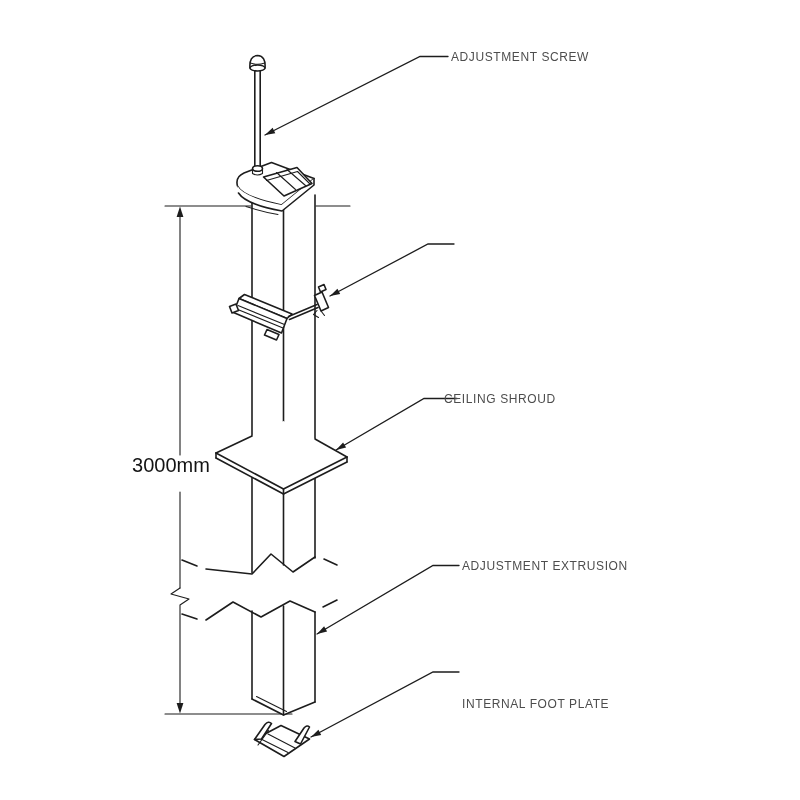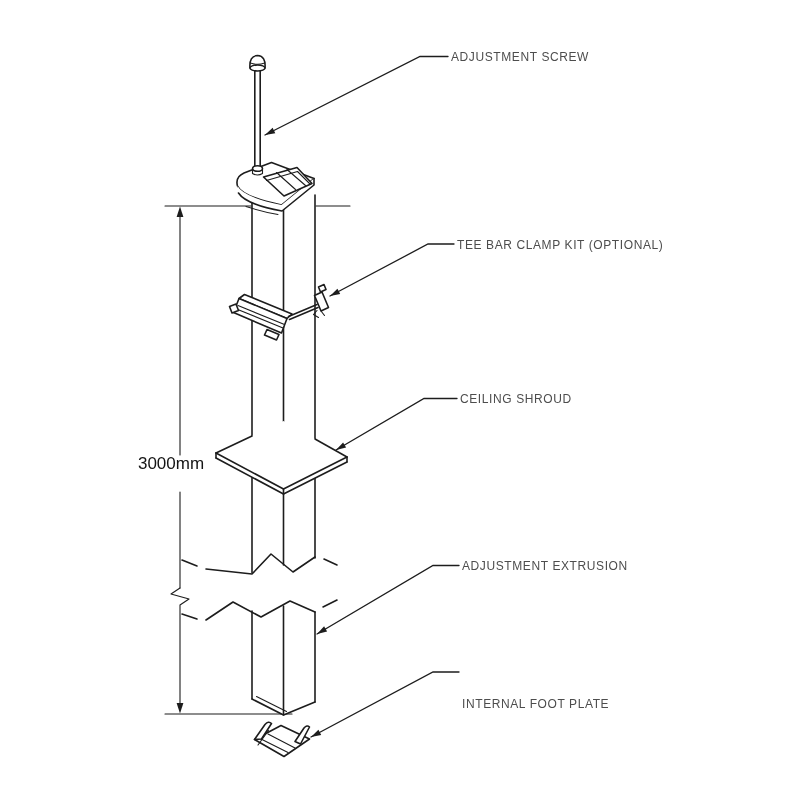--- a/index.html
+++ b/index.html
@@ -21,21 +21,21 @@
     position:absolute;
     font-size:12px;
     letter-spacing:0.6px;
     color:#4d4d4d;
     white-space:nowrap;
   }
   .dim-text{
     position:absolute;
     left:118px;top:454px;width:106px;
     text-align:center;
-    font-size:17px;
+    font-size:20px;
     color:#141414;
   }
 </style>
 </head>
 <body>
 
 <div class="canvas">
 
   <svg width="800" height="800" viewBox="0 0 800 800">
 
@@ -136,20 +136,19 @@
       <path class="ldr" d="M 459,565.5 H 433 L 317,634"></path>
       <polygon class="ah" points="317,634 324.1,626.3 327.1,631.5"></polygon>
     </g>
     <g>
       <path class="ldr" d="M 459,672 H 433 L 311,737"></path>
       <polygon class="ah" points="311,737 318.4,729.7 321.2,734.9"></polygon>
     </g>
   </svg>
 
   <div class="callout" style="left:451px;top:50px;">ADJUSTMENT SCREW</div>
-  <div class="callout" style="left:457px;top:238px;">TEE BAR CLAMP KIT (OPTIONAL)</div>
-  <div class="callout" style="left:460px;top:392px;">CEILING SHROUD</div>
+  <div class="callout" style="left:444px;top:392px;">CEILING SHROUD</div>
   <div class="callout" style="left:462px;top:559px;">ADJUSTMENT EXTRUSION</div>
   <div class="callout" style="left:462px;top:665px;margin-top:32px;">INTERNAL FOOT PLATE</div>
 
   <div class="dim-text">3000mm</div>
 
 </div>
 
 </body></html>

